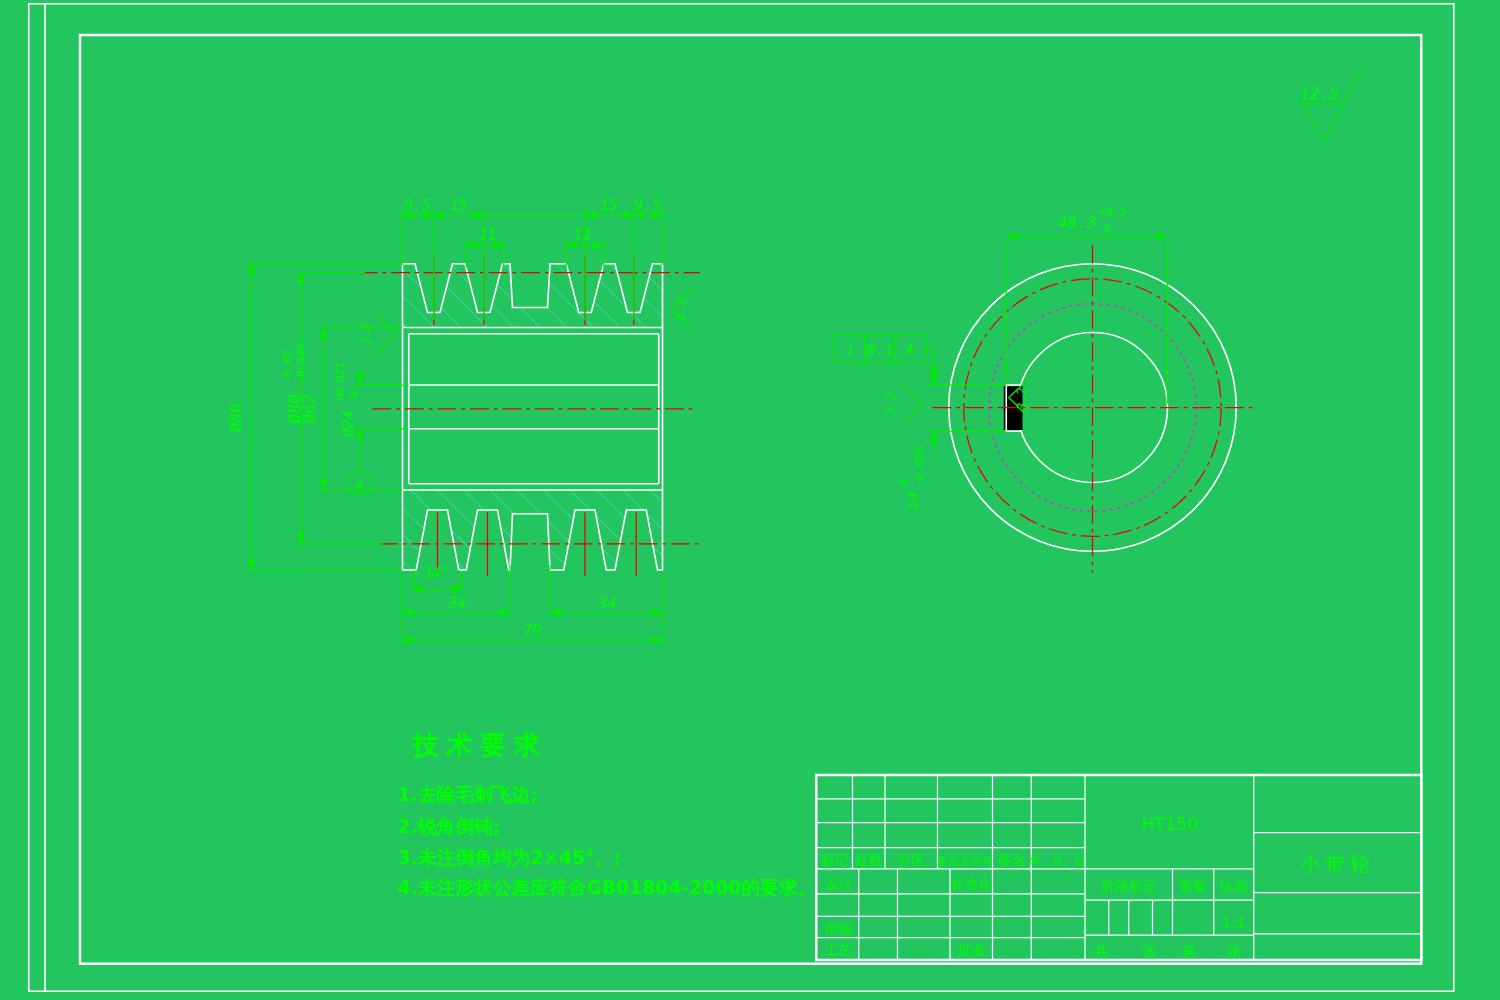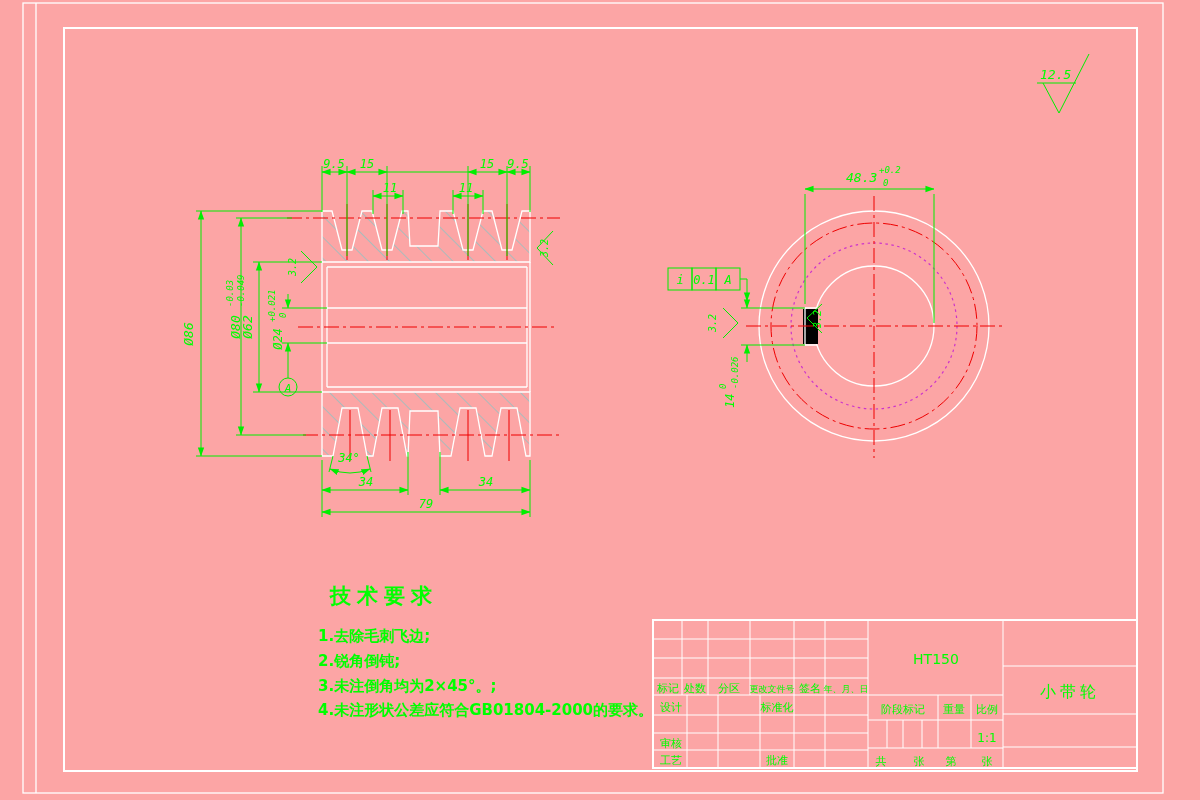--- a/index.html
+++ b/index.html
@@ -1,16 +1,16 @@
 <!DOCTYPE html>
 <html><head>
 <meta charset="utf-8">
 <style>
   html,body{margin:0;padding:0;background:#000;}
-  #sheet{position:relative;width:1200px;height:800px;background:#fca5a5;overflow:hidden;}
+  #sheet{position:relative;width:1200px;height:800px;background:#22c55e;overflow:hidden;}
   svg{position:absolute;left:0;top:0;}
   .ln-w{stroke:#ffffff;stroke-width:1.3;fill:none;}
   .ln-w1{stroke:#ffffff;stroke-width:1;fill:none;}
   .ln-w2{stroke:#ffffff;stroke-width:2;fill:none;}
   .ln-g{stroke:#00ee00;stroke-width:1;fill:none;}
   .ln-r{stroke:#ee0000;stroke-width:1;fill:none;}
   .cl{stroke-dasharray:15 4 3 4;}
   .dotm{stroke:#cc33cc;stroke-dasharray:2.5 3.5;}
   .hatchfill{fill:url(#hatch);stroke:#ffffff;stroke-width:1.3;}
   text{user-select:none;}

